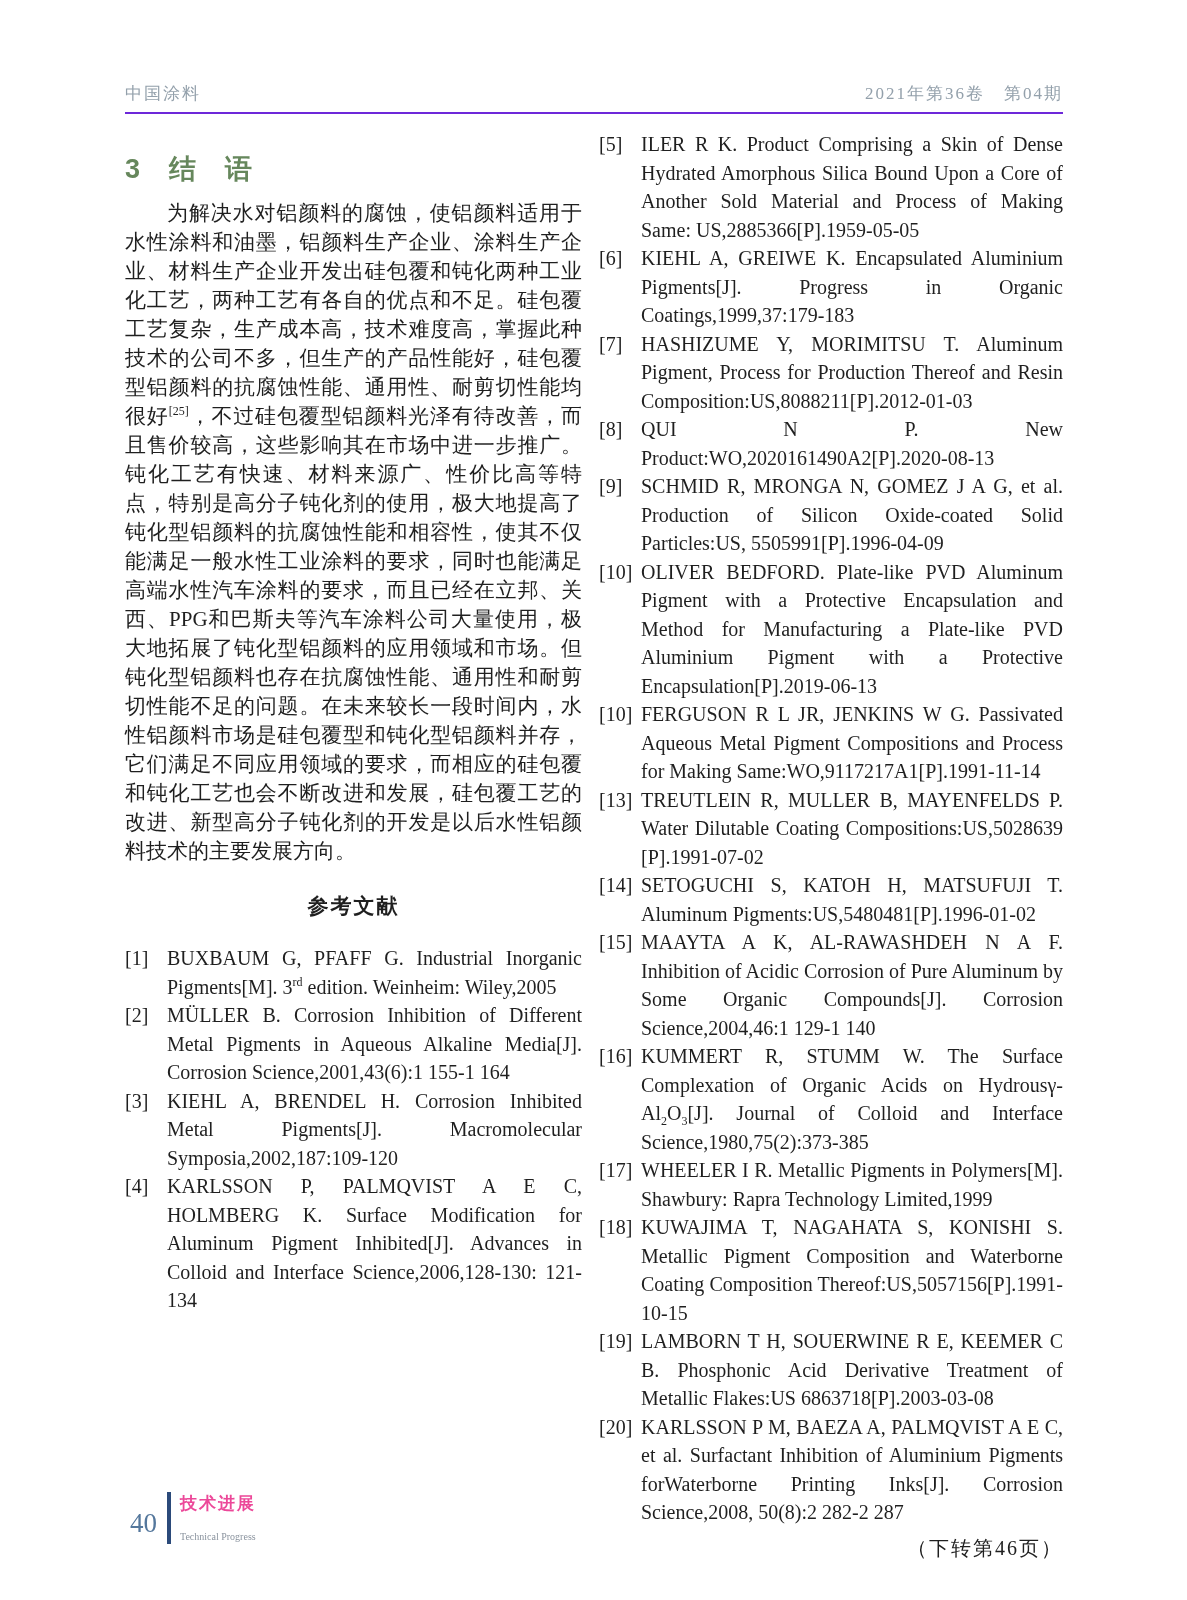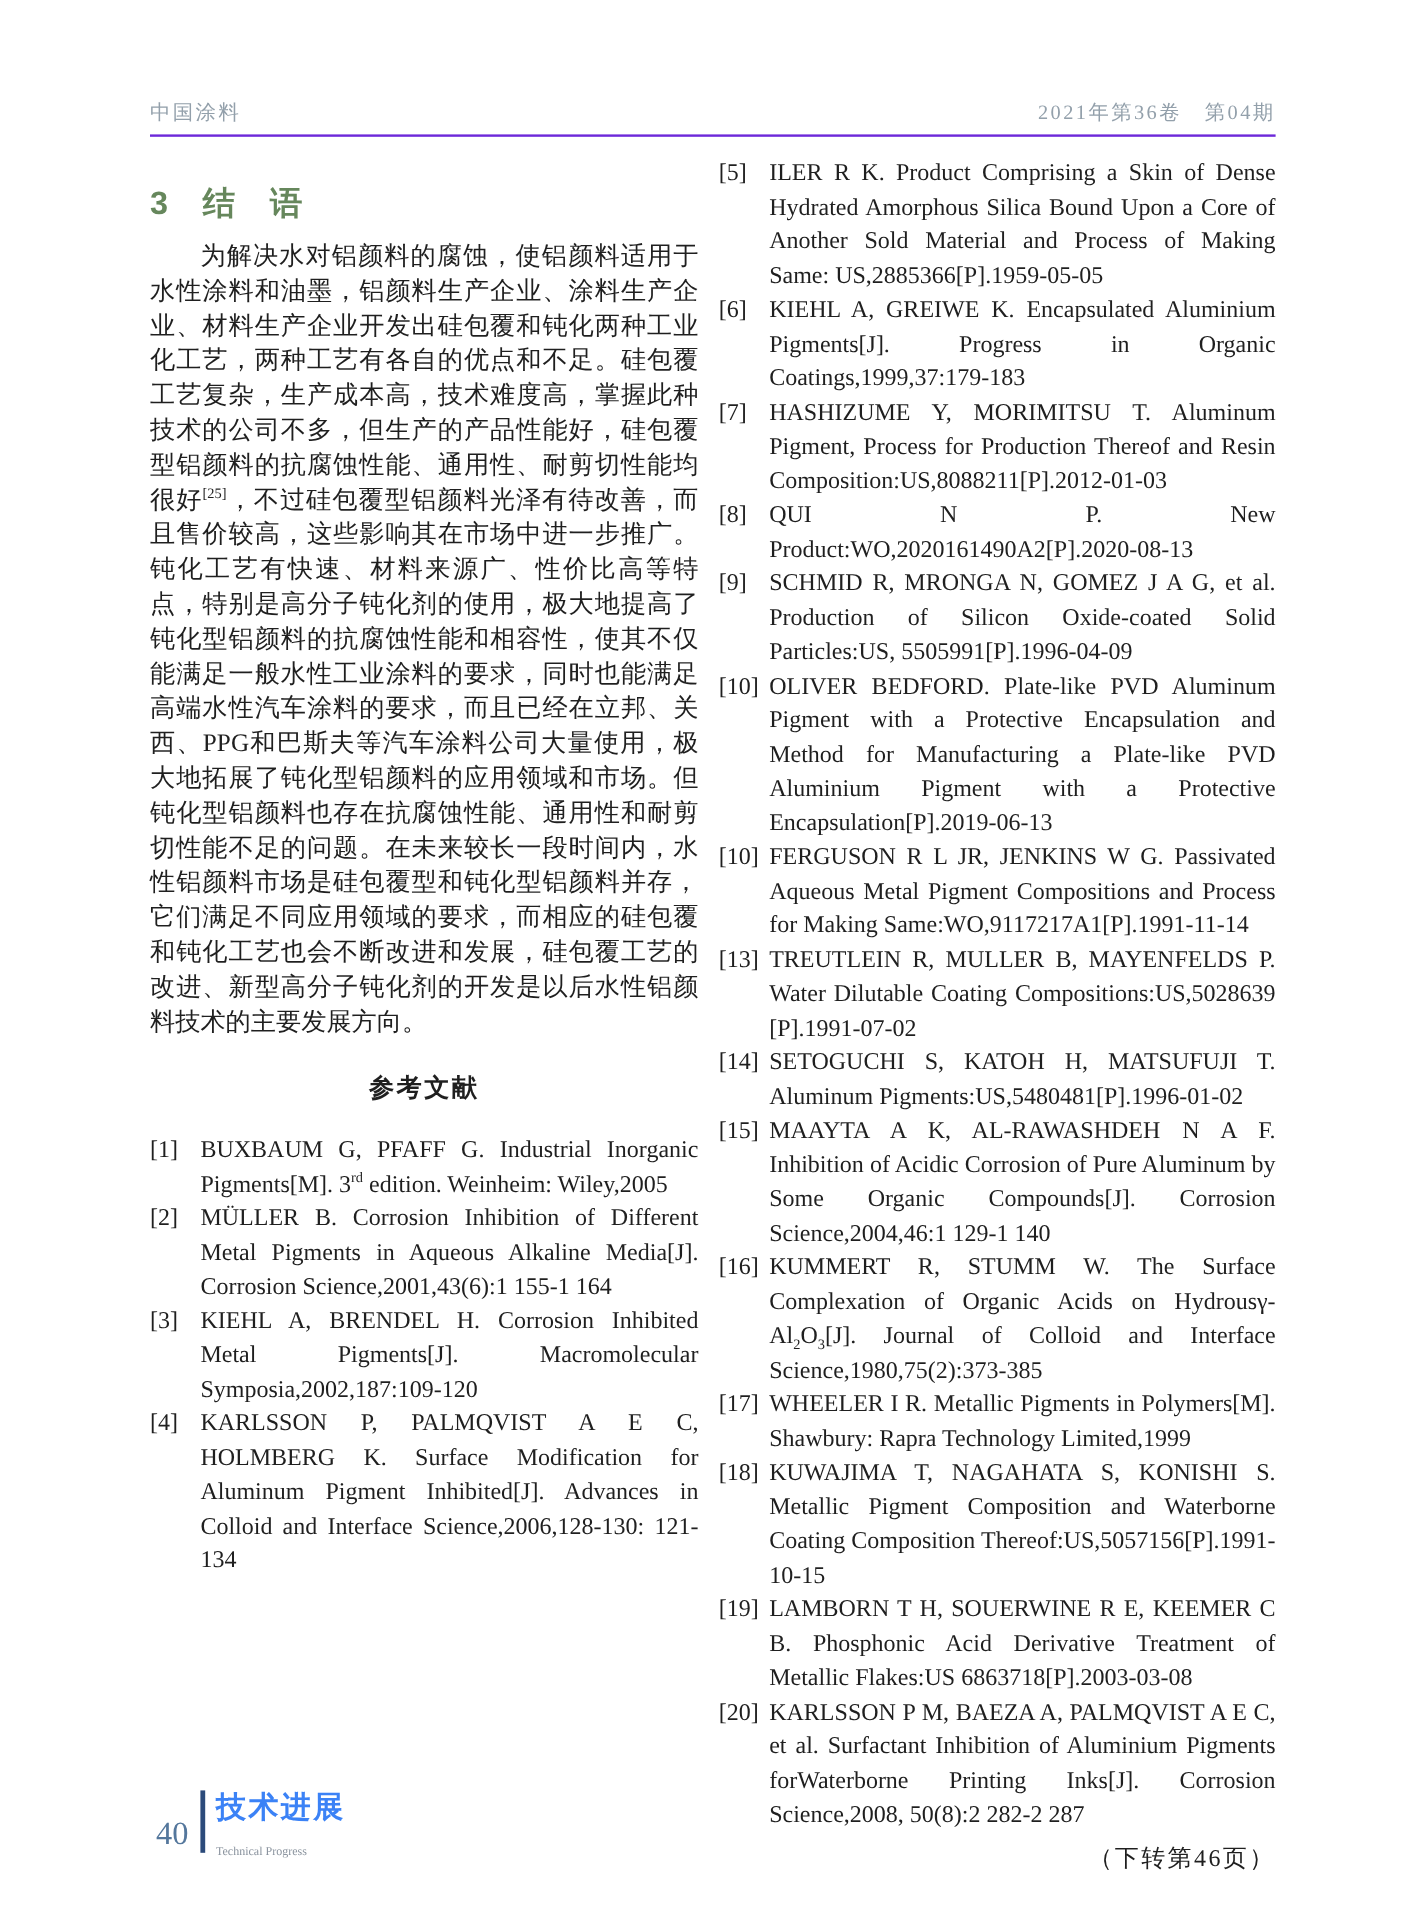--- a/index.html
+++ b/index.html
@@ -66,21 +66,21 @@
     display:flex; align-items:stretch;
   }
   .footer-num {
     font-size:27px; color:#54779c;
     align-self:flex-end; line-height:1;
     padding:0 10px 7px 0;
   }
   .footer-bar { width:4px; background:#2b4a7a; height:52px; }
   .footer-titles { padding-left:9px; display:flex; flex-direction:column; justify-content:center; }
   .footer-cn {
-    font-size:25px; font-weight:bold; color:#3b82f6;
+    font-size:17px; font-weight:bold; color:#ec4899;
     font-family:Liberation Serif, serif;
     letter-spacing:2px; line-height:1.2;
   }
   .footer-en { font-size:10px; color:#8a939e; margin-top:16px; line-height:1.1; }
 </style>
 </head>
 <body>
 
 <div class="page">
 

